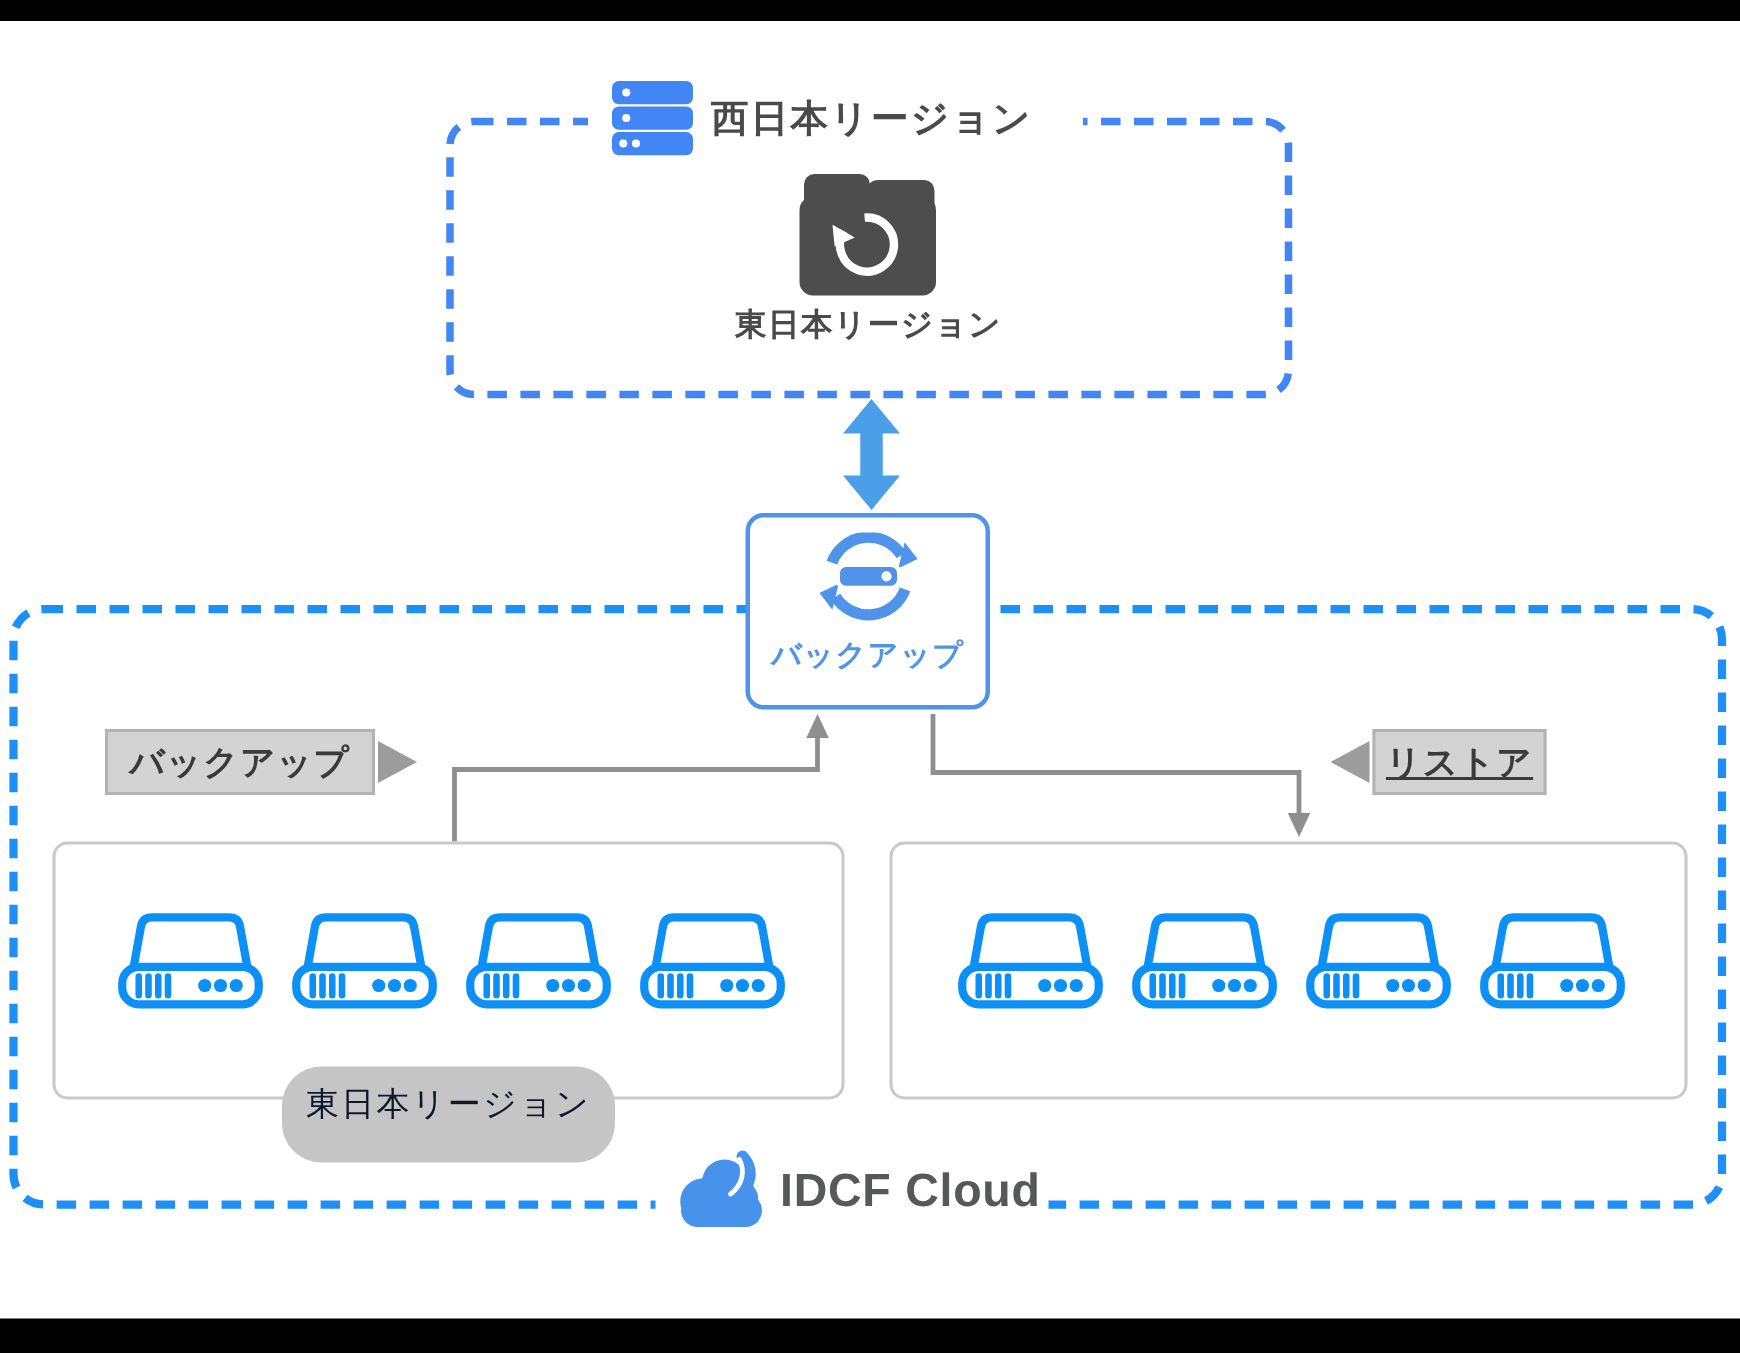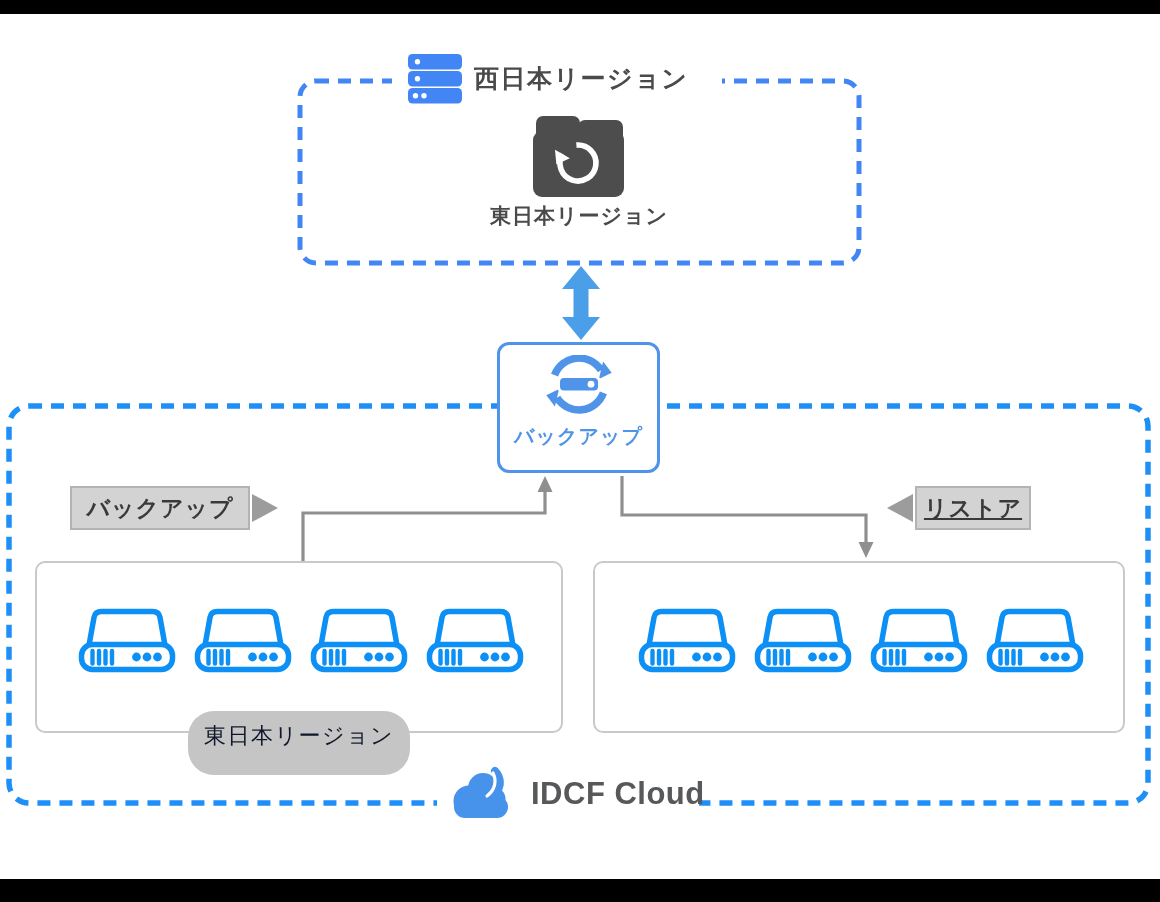--- a/index.html
+++ b/index.html
@@ -27,21 +27,21 @@
   .tri-left{left:887px;top:494px;border-top:14px solid transparent;border-bottom:14px solid transparent;border-right:26px solid #9c9c9c;}
   .region-box{top:561px;height:172px;background:#fff;border:2.5px solid #c9c9c9;border-radius:10px;}
   .region-east{left:35px;width:528px;}
   .region-west{left:593px;width:532px;}
   .server{position:absolute;top:43px;width:100px;height:68px;}
   .pill{top:711px;width:222px;height:64px;background:#c5c5c5;border-radius:26px;text-align:center;line-height:50px;
         font-size:22px;font-weight:normal;color:#0f172a;letter-spacing:1.5px;white-space:nowrap;}
   .pill-east{left:188px;}
   .pill-west{left:748px;}
   .logo{left:452px;top:766px;display:flex;align-items:center;}
-  .logo-text{font-size:31px;font-weight:bold;color:#57585a;margin-left:21px;letter-spacing:0.5px;white-space:nowrap;}
+  .logo-text{font-size:31px;font-weight:bold;color:#57585a;margin-left:10px;letter-spacing:0.5px;white-space:nowrap;}
 </style>
 </head>
 <body>
 
 <svg width="0" height="0" style="position:absolute" aria-hidden="true">
   <defs>
     <symbol id="sym-server" viewBox="0 0 100 68">
       <path d="M11.5 42 L17 11.5 Q18 5.5 24.5 5.5 L75.5 5.5 Q82 5.5 83 11.5 L88.5 42" fill="#ffffff" stroke="#0d90f5" stroke-width="5.5" stroke-linejoin="round"></path>
       <rect x="4.5" y="38.5" width="91" height="25" rx="11" fill="#ffffff" stroke="#0d90f5" stroke-width="5.5"></rect>
       <path d="M15.5 45 V57.5 M22 45 V57.5 M28.5 45 V57.5 M35 45 V57.5" stroke="#0d90f5" stroke-width="4.4" stroke-linecap="round" fill="none"></path>

